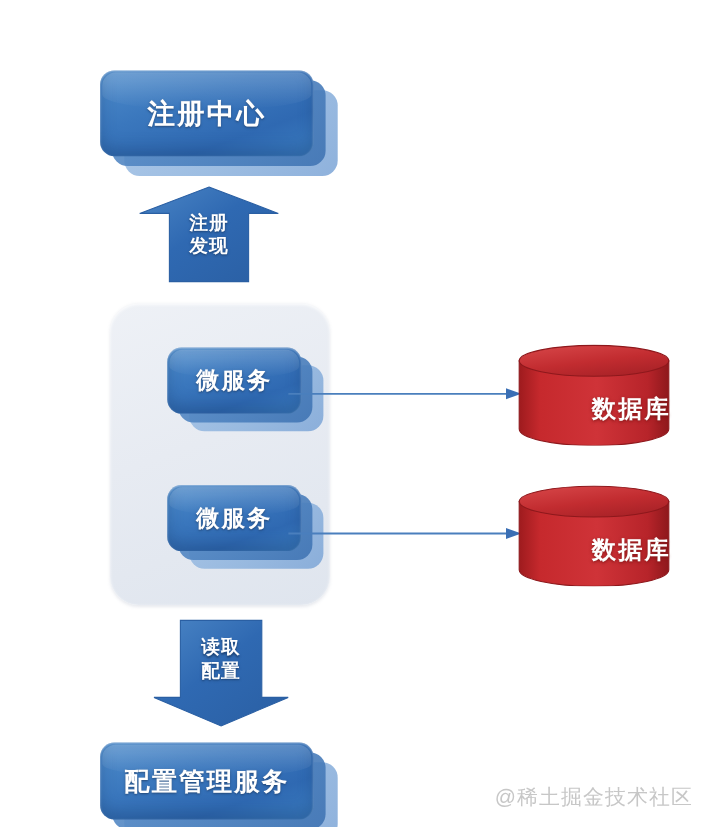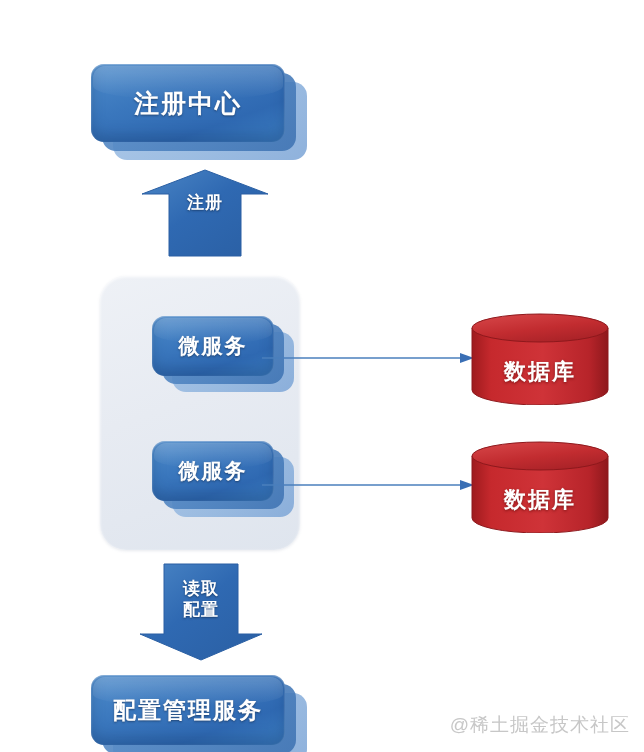--- a/index.html
+++ b/index.html
@@ -124,38 +124,38 @@
     width: 100%;
     text-align: center;
     color: #ffffff;
     font-weight: bold;
     font-size: 17px;
     line-height: 21px;
     letter-spacing: 1px;
     text-shadow: 0 1px 2px rgba(20,50,90,.8);
     pointer-events: none;
   }
-  #arrow-register-discover { left: 140px; top: 168px; width: 130px; height: 90px; }
+  #arrow-register-discover { left: 125px; top: 168px; width: 130px; height: 90px; }
   #arrow-register-discover .arrow-text { top: 24px; }
   #arrow-read-config { left: 138px; top: 562px; width: 126px; height: 100px; }
   #arrow-read-config .arrow-text { top: 16px; }
 
   
   .db-cylinder {
     position: absolute;
     width: 140px;
     height: 92px;
   }
   .db-cylinder svg { display: block; }
   .db-cylinder .db-label {
     position: absolute;
     left: 0;
     top: 44px;
     width: 100%;
-    text-align: center;
+    text-align: right;
     color: #ffffff;
     font-weight: bold;
     font-size: 22px;
     letter-spacing: 2px;
     text-shadow: 0 1px 3px rgba(110,10,10,.85), 0 0 1px rgba(255,255,255,.35);
     pointer-events: none;
   }
   #database-1 { left: 470px; top: 313px; }
   #database-2 { left: 470px; top: 441px; }
 
@@ -198,20 +198,21 @@
         <linearGradient id="gradArrowUp" x1="0" y1="0" x2="1" y2="1">
           <stop offset="0%" stop-color="#4b86c6"></stop>
           <stop offset="45%" stop-color="#2f69b2"></stop>
           <stop offset="100%" stop-color="#2a5fa3"></stop>
         </linearGradient>
       </defs>
       <path d="M65 2 L128 26 L101 26 L101 88 L29 88 L29 26 L2 26 Z" fill="url(#gradArrowUp)" stroke="#2a5fa3" stroke-width="1"></path>
     </svg>
     <div class="arrow-text">
       <div>注册</div>
+      <div>发现</div>
     </div>
   </div>
 
   <div id="service-panel"></div>
 
   <div class="box3d micro-box" id="microservice-1">
     <div class="shadow-layer"></div>
     <div class="mid-layer"></div>
     <div class="face">
       <span class="label">微服务</span>

